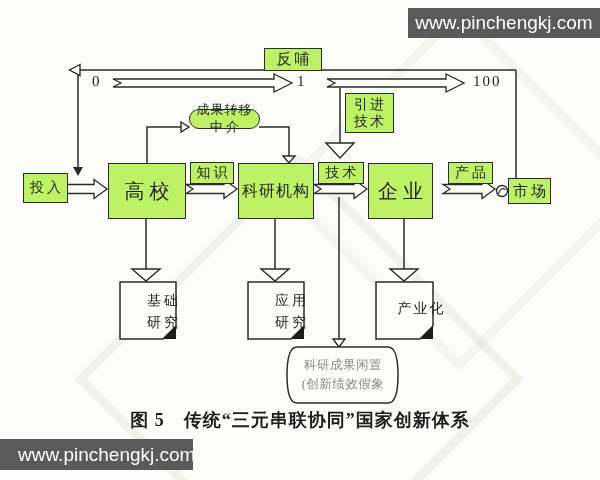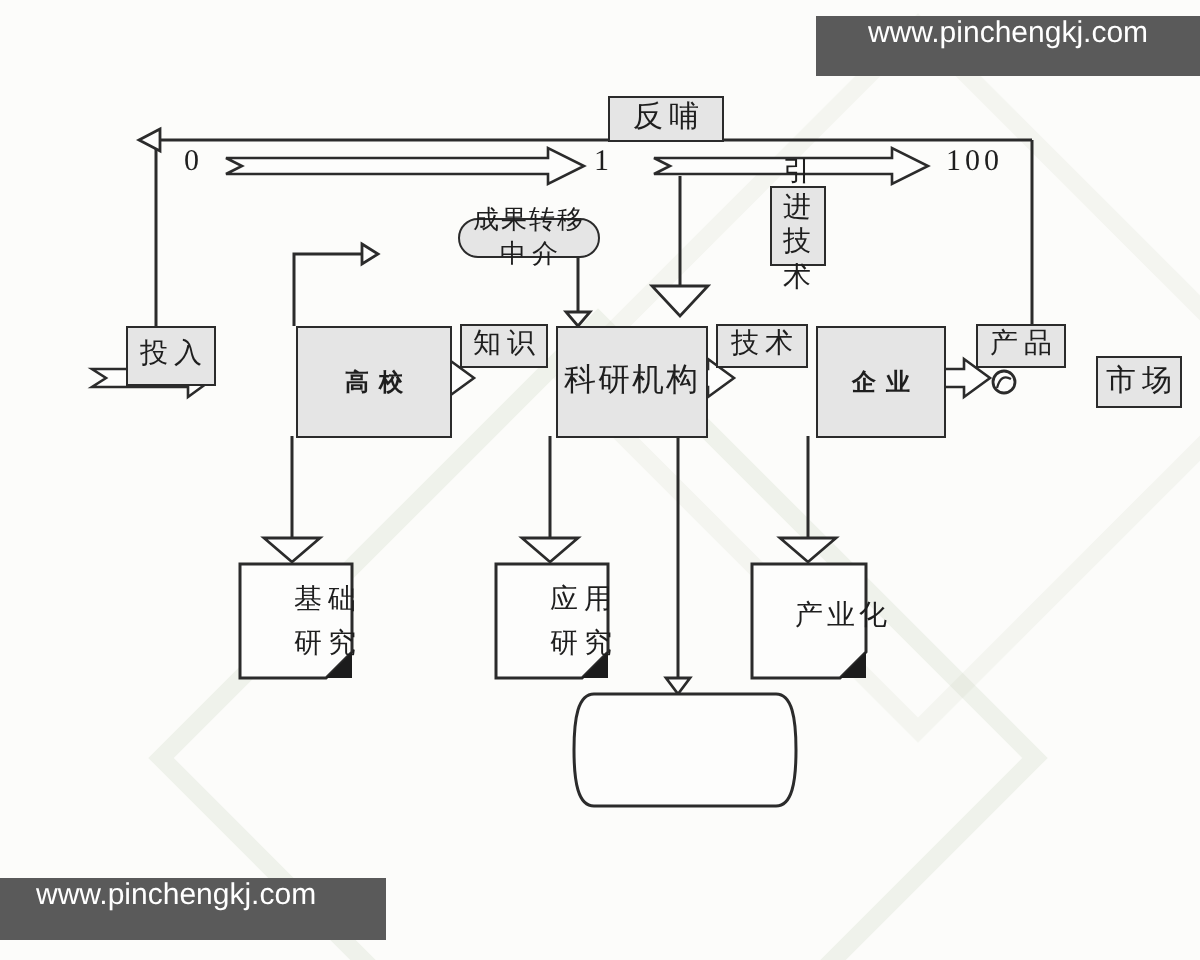--- a/index.html
+++ b/index.html
@@ -6,38 +6,37 @@
   #stage{
     position:relative;width:600px;height:480px;overflow:hidden;
     background:#fcfcfa;
     font-family:"Liberation Serif","DejaVu Serif",serif;
     color:#1e1e1e;
   }
   
   .bgmark{position:absolute;border:9px solid rgba(196,208,182,0.22);transform:rotate(45deg);}
   
   .box{
-    position:absolute;box-sizing:border-box;border:1.6px solid #2b2b2b;background:#e5e5e5;
+    position:absolute;box-sizing:border-box;border:1.6px solid #2b2b2b;background:#bef264;
     display:flex;align-items:center;justify-content:center;text-align:center;
     line-height:1.25;
-    margin-left:40px;
   }
-  .big{font-size:12px;letter-spacing:5px;padding-left:5px;font-weight:bold;}
+  .big{font-size:20px;letter-spacing:5px;padding-left:5px;}
   .small-label{font-size:14px;letter-spacing:3px;padding-left:3px;}
   .rounded{border-radius:10px;font-size:13px;line-height:1.3;letter-spacing:1px;}
   .twoline span{display:block;}
   .doc-text{
     position:absolute;text-align:center;font-size:14px;letter-spacing:3px;padding-left:18px;
     line-height:1.55;
   }
   .num{position:absolute;font-size:15px;letter-spacing:2px;}
   .watermark{
     position:absolute;background:#5a5a5a;color:#ffffff;
-    font-family:"Liberation Sans","DejaVu Sans",sans-serif;font-size:15px;
-    display:flex;
+    font-family:"Liberation Sans","DejaVu Sans",sans-serif;font-size:19px;
+    display:flex;align-items:center;
   }
   #wm-top{left:408px;top:8px;width:192px;height:30px;justify-content:center;}
   #wm-bottom{left:0;top:439px;width:193px;height:31px;padding-left:18px;box-sizing:border-box;}
   #caption{
     position:absolute;left:0;top:408px;width:600px;text-align:center;
     font-weight:bold;font-size:18px;letter-spacing:1px;
   }
   #cyl-text{
     position:absolute;left:292px;top:356px;width:102px;text-align:center;
     font-size:12.5px;color:#8a8a8a;line-height:1.5;letter-spacing:0.5px;
@@ -110,48 +109,53 @@
   <div id="wm-bottom" class="watermark">
     <span>www.pinchengkj.com</span>
   </div>
 
   <div class="num" style="left:92px;top:73px;">0</div>
   <div class="num" style="left:297px;top:73px;">1</div>
   <div class="num" style="left:473px;top:73px;">100</div>
 
   <div class="box small-label" style="left:264px;top:48px;width:58px;height:23px;font-size:15px;">反哺</div>
 
-  <div class="box small-label" style="left:23px;top:163px;width:45px;height:30px;">投入</div>
+  <div class="box small-label" style="left:23px;top:173px;width:45px;height:30px;">投入</div>
   <div class="box big" style="left:108px;top:163px;width:78px;height:56px;">高校</div>
   <div class="box small-label" style="left:190px;top:162px;width:44px;height:22px;">知识</div>
   <div class="box" style="left:238px;top:163px;width:76px;height:56px;font-size:16px;letter-spacing:1px;">科研机构</div>
   <div class="box small-label" style="left:318px;top:162px;width:46px;height:22px;">技术</div>
   <div class="box big" style="left:368px;top:163px;width:65px;height:56px;">企业</div>
   <div class="box small-label" style="left:448px;top:162px;width:45px;height:22px;">产品</div>
   <div class="box small-label" style="left:508px;top:178px;width:43px;height:26px;font-size:15px;">市场</div>
 
   <div class="box rounded twoline" style="left:189px;top:109px;width:71px;height:20px;">
     <div>
       <span>成果转移</span>
       <span style="letter-spacing:3px;padding-left:3px;">中介</span>
     </div>
   </div>
 
-  <div class="box twoline" style="left:345px;top:93px;width:28px;height:40px;font-size:14px;letter-spacing:2px;padding-left:1px;">
+  <div class="box twoline" style="left:345px;top:93px;width:49px;height:40px;font-size:14px;letter-spacing:2px;padding-left:1px;">
     <div>
       <span>引进</span>
       <span>技术</span>
     </div>
   </div>
 
   <div class="doc-text" style="left:120px;top:290px;width:52px;">
     <span style="display:block;">基础</span>
     <span style="display:block;">研究</span>
   </div>
   <div class="doc-text" style="left:248px;top:290px;width:52px;">
     <span style="display:block;">应用</span>
     <span style="display:block;">研究</span>
   </div>
   <div class="doc-text" style="left:376px;top:298px;width:55px;letter-spacing:2px;padding-left:18px;">产业化</div>
 
+  <div id="cyl-text">
+    <span style="display:block;">科研成果闲置</span>
+    <span style="display:block;">(创新绩效假象</span>
+  </div>
 
+  <div id="caption">图 5　传统“三元串联协同”国家创新体系</div>
 
 </div>
 
 </body></html>

